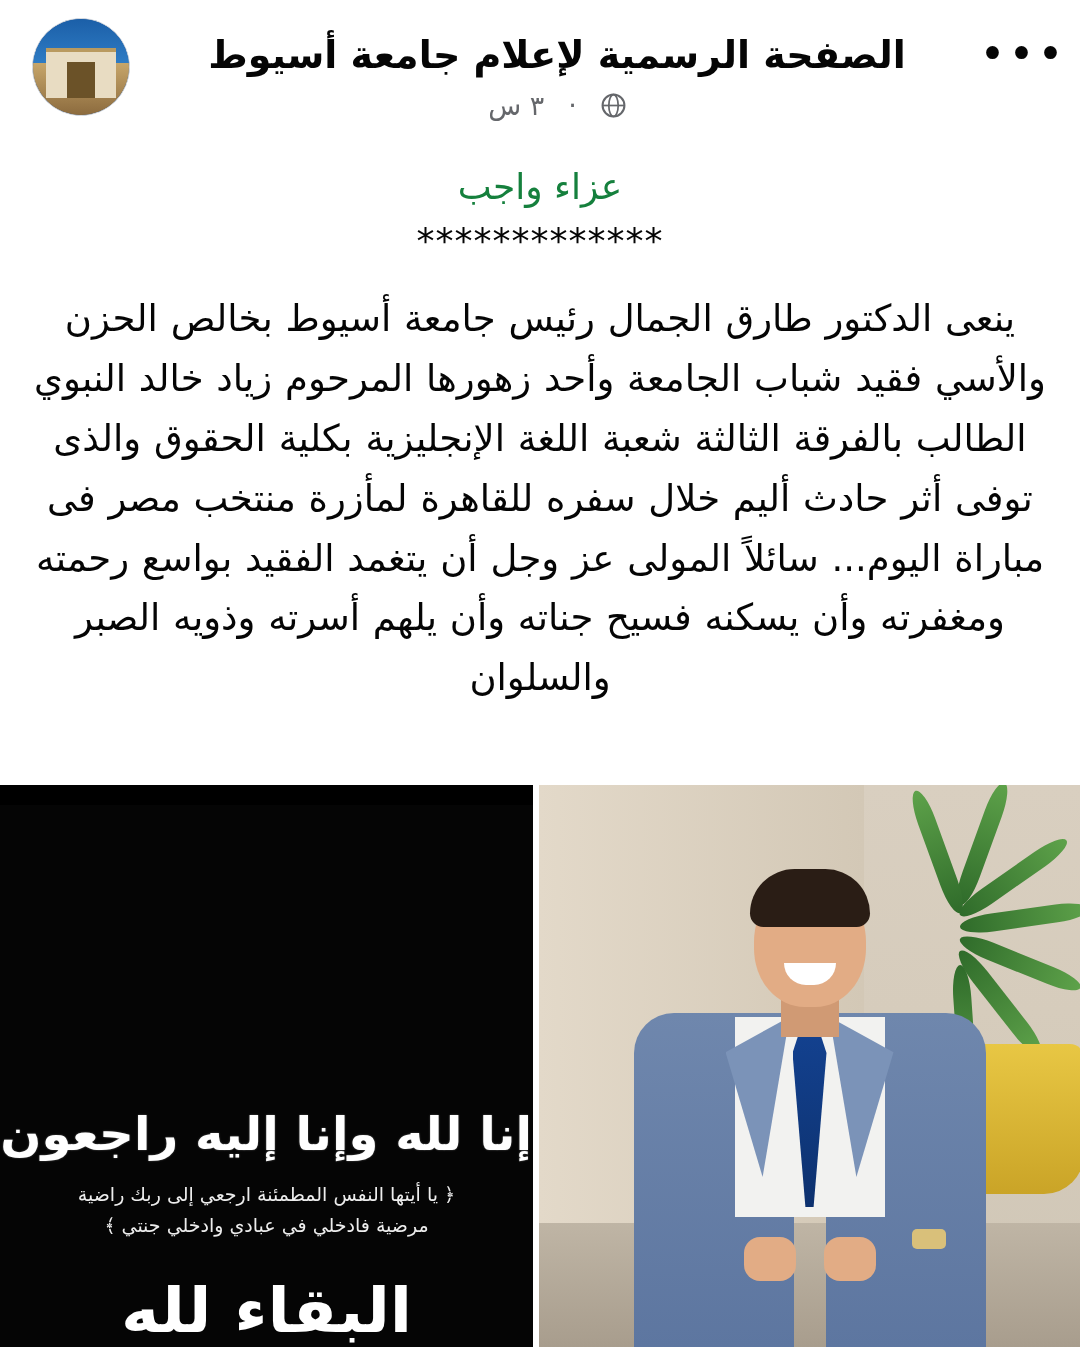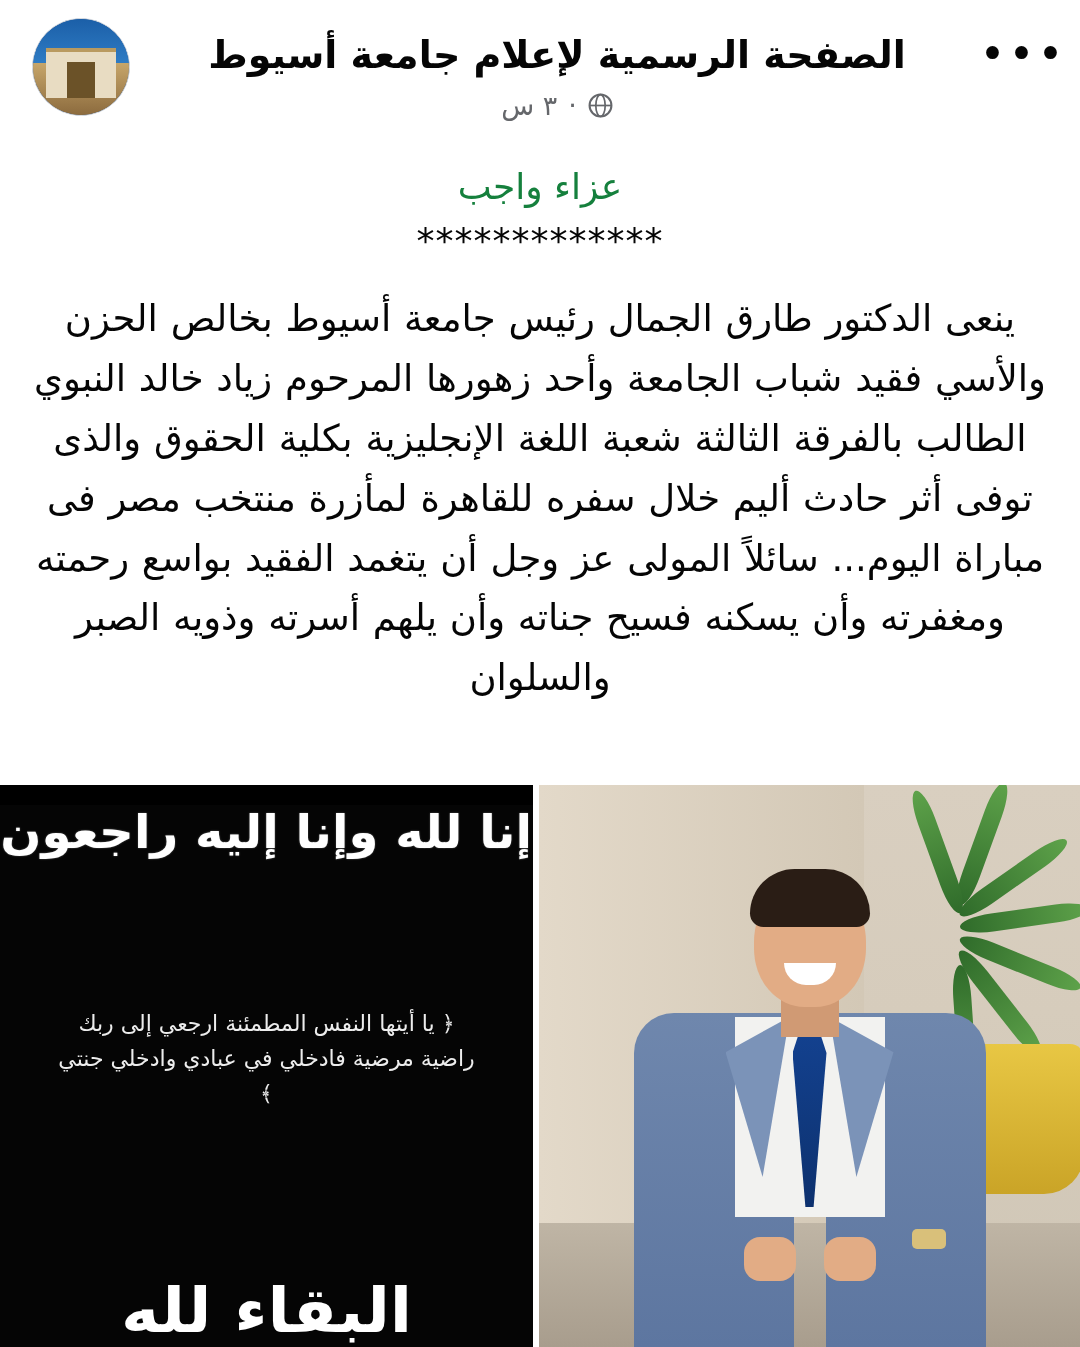--- a/index.html
+++ b/index.html
@@ -85,21 +85,21 @@
     line-height: 1.25;
     color: #050505;
     letter-spacing: 0;
   }
   .meta-row {
     margin-top: 10px;
     display: flex;
     flex-direction: row-reverse;
     align-items: center;
     justify-content: center;
-    gap: 11px;
+    gap: 24px;
     color: #65676b;
     font-size: 27px;
   }
   .meta-sep { color: #65676b; font-size: 27px; }
   .globe-icon {
     display: inline-block;
     width: 25px;
     height: 25px;
     position: relative;
   }
@@ -164,36 +164,36 @@
   .media-right { width: 541px; height: 562px; background: #cfc4b4; }
 
   
   .cond-card {
     position: absolute;
     inset: 0;
     background: #050505;
     display: flex;
     flex-direction: column;
     align-items: center;
-    justify-content: space-between;
+    justify-content: flex-end;
     color: #ffffff;
     direction: rtl;
     margin-top: 20px;
   }
   .cond-top {
     font-size: 46px;
     font-weight: bold;
     letter-spacing: -2px;
     white-space: nowrap;
     transform: scaleX(1.05);
     text-shadow: 0 0 2px rgba(255,255,255,.35);
   }
   .cond-verse {
     margin-top: 18px;
-    font-size: 22px;
+    font-size: 19px;
     line-height: 1.6;
     text-align: center;
     opacity: .93;
     max-width: 420px;
   }
   .cond-bottom {
     margin-top: 34px;
     font-size: 62px;
     font-weight: bold;
     letter-spacing: -3px;

